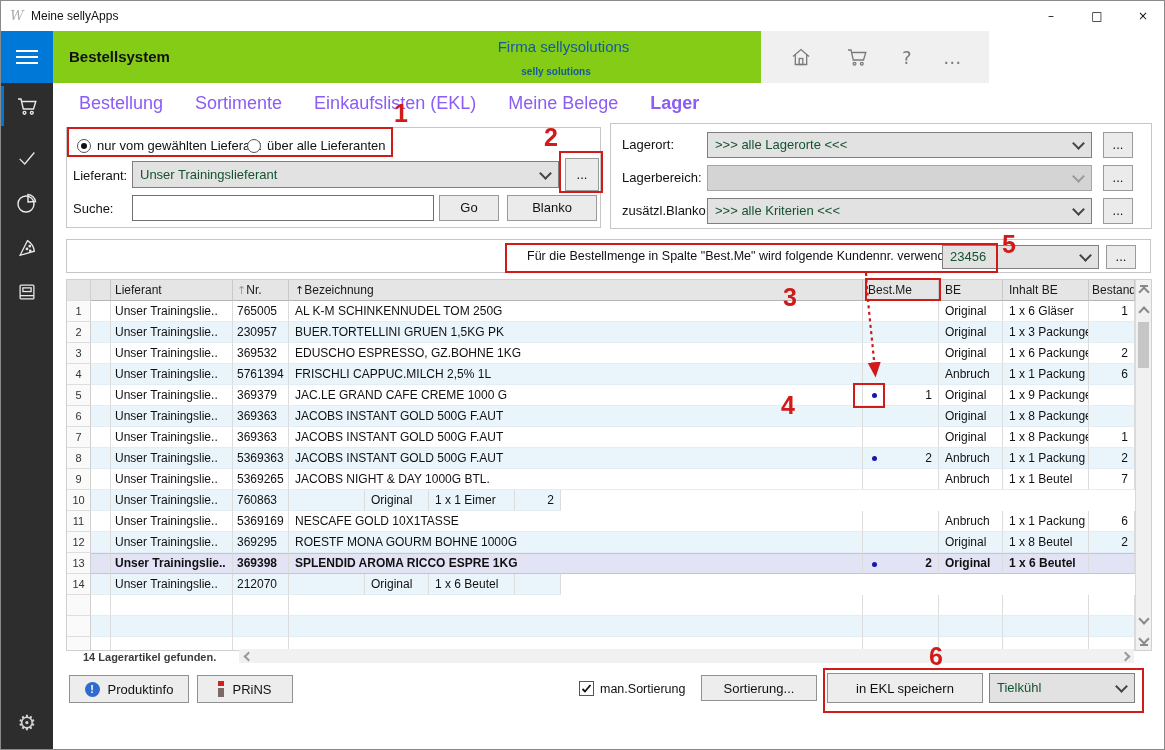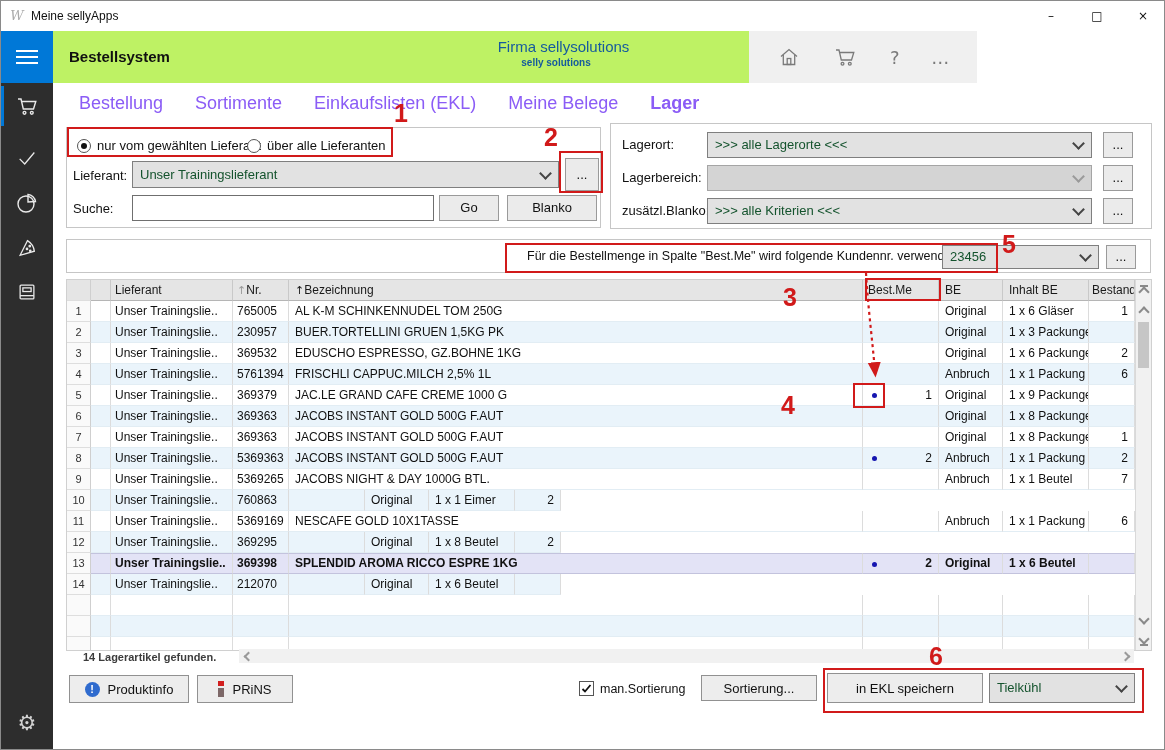--- a/index.html
+++ b/index.html
@@ -18,25 +18,25 @@
   #hamburger{position:absolute;left:0;top:0;width:52px;height:52px;background:#0078d7;}
   #hamburger span{position:absolute;left:15px;width:22px;height:2px;background:#fff;}
   #hamburger span:nth-child(1){top:19px}#hamburger span:nth-child(2){top:25px}#hamburger span:nth-child(3){top:31px}
   .navrow{position:absolute;left:0;width:52px;height:40px;display:flex;align-items:center;justify-content:center;}
   .navrow.active::before{content:"";position:absolute;left:0;top:0;width:3px;height:40px;background:#0078d7;}
   .navrow svg{stroke:#e9e9e9;fill:none;stroke-width:1.4;}
   #nav-gear{position:absolute;left:0;bottom:8px;width:52px;height:40px;display:flex;align-items:center;justify-content:center;
     color:#d2d2d2;font-size:21px;font-family:"DejaVu Sans",sans-serif;}
   
   #main{position:absolute;left:52px;top:30px;width:1113px;height:720px;background:#fff;}
-  #appheader{position:absolute;left:0;top:0;width:924px;height:52px;background:#bef264;}
+  #appheader{position:absolute;left:0;top:0;width:924px;height:52px;background:#84cc16;padding-left:12px;}
   #module-title{position:absolute;left:16px;top:0;line-height:52px;font-weight:bold;font-size:15px;color:#111;}
   #company{position:absolute;left:503px;top:7px;transform:translateX(-50%);text-align:center;}
   #company .cname{font-size:15px;color:#155a9e;margin-left:15px;}
-  #company .csub{font-size:10px;color:#155a9e;font-weight:bold;margin-top:2px;}
+  #company .csub{font-size:10px;color:#155a9e;font-weight:bold;margin-top:11px;}
   #hdr-icons{position:absolute;right:0;top:0;width:228px;height:52px;background:#f0f0f0;
     display:flex;align-items:center;justify-content:space-around;padding:0 12px;box-sizing:border-box;}
   #hdr-icons svg{stroke:#7a7a7a;fill:none;stroke-width:1.3;}
   .hglyph{color:#7a7a7a;font-size:18px;font-family:"DejaVu Sans",sans-serif;}
   
   #tabs{position:absolute;left:0;top:52px;width:1113px;height:40px;display:flex;align-items:center;gap:32px;padding-left:26px;background:#fff;}
   .tab{font-size:18px;color:#8b5cf6;}
   .tab.active{font-weight:bold;}
   
   .panel{position:absolute;border:1px solid #c6c6c6;background:#fff;box-sizing:border-box;}
@@ -388,20 +388,21 @@
             <div class="tc c-bestme"><span></span></div>
             <div class="tc c-be">Anbruch</div>
             <div class="tc c-inh">1 x 1 Packung</div>
             <div class="tc c-bestand">6</div>
           </div>
           <div class="trow alt">
             <div class="tc c-num">12</div>
             <div class="tc c-ind"></div>
             <div class="tc c-lief">Unser Trainingslie..</div>
             <div class="tc c-nr">369295</div>
+            <div class="tc c-bez">ROESTF MONA GOURM BOHNE 1000G</div>
             <div class="tc c-bestme"><span></span></div>
             <div class="tc c-be">Original</div>
             <div class="tc c-inh">1 x 8 Beutel</div>
             <div class="tc c-bestand">2</div>
           </div>
           <div class="trow sel">
             <div class="tc c-num">13</div>
             <div class="tc c-ind"></div>
             <div class="tc c-lief">Unser Trainingslie..</div>
             <div class="tc c-nr">369398</div>

